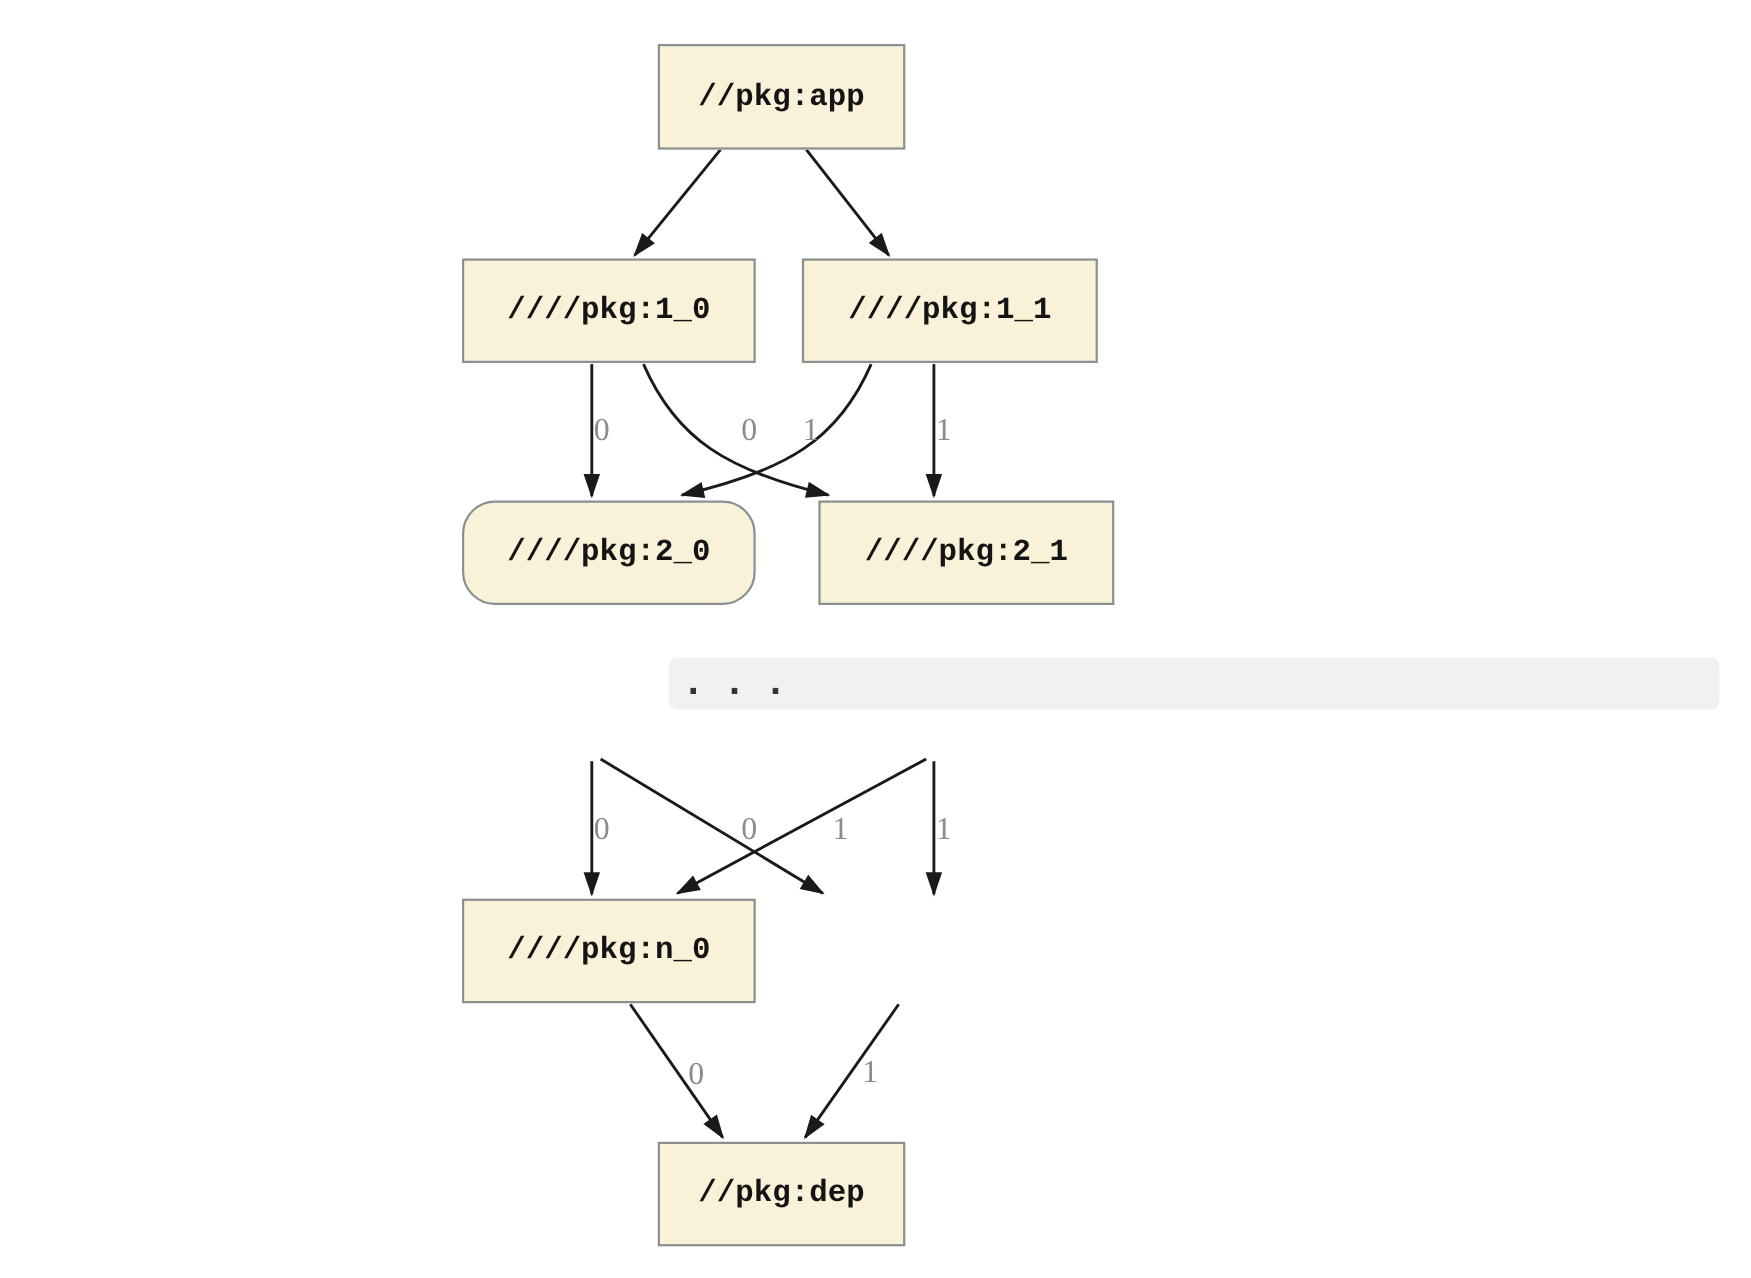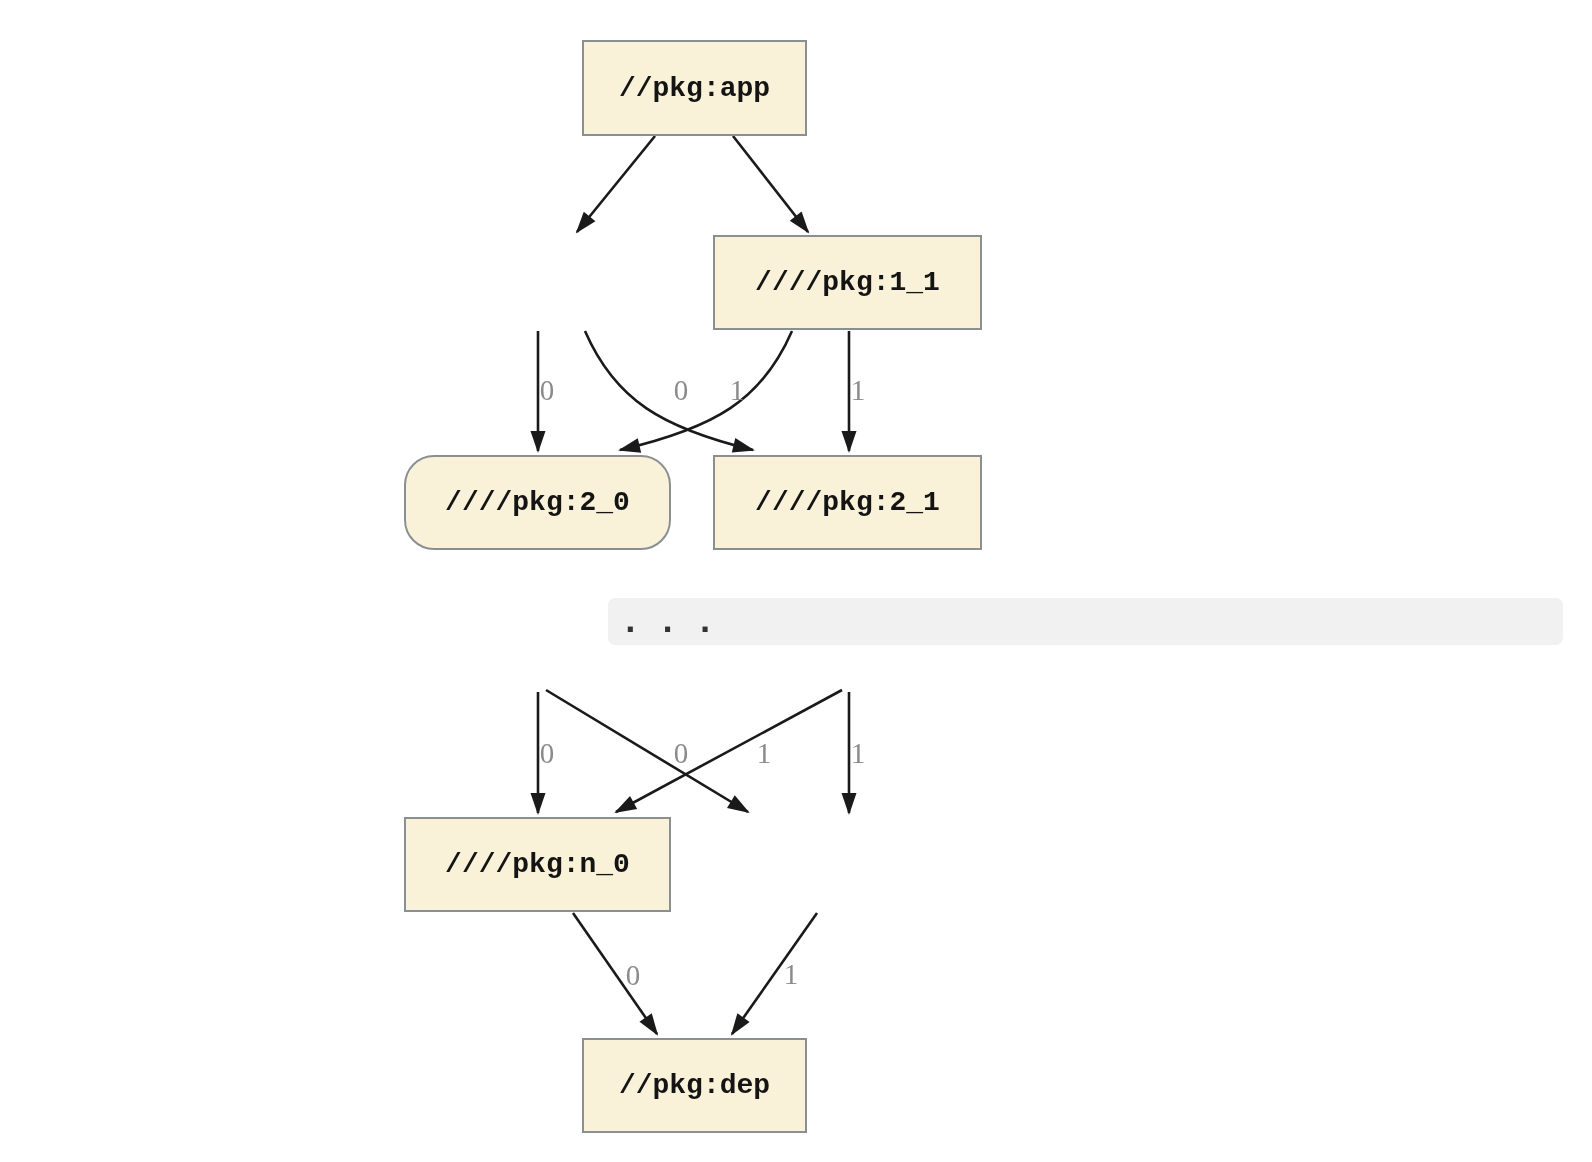--- a/index.html
+++ b/index.html
@@ -19,20 +19,21 @@
     text-anchor: middle;
   }
   .node {
     position: absolute;
     background: #FAF2D8;
     border: 2px solid #8A9091;
     box-sizing: border-box;
     display: flex;
     align-items: center;
     justify-content: center;
+    margin-left: 16px;
   }
   .node span {
     font-family: "Liberation Mono", "DejaVu Sans Mono", monospace;
     font-weight: bold;
     font-size: 28px;
     color: #141414;
     white-space: pre;
   }
   .band {
     position: absolute;
@@ -94,30 +95,33 @@
     <text class="elabel" x="858" y="763">1</text>
 
     <text class="elabel" x="633" y="985">0</text>
     <text class="elabel" x="791" y="984">1</text>
   </svg>
 
   <div class="node" style="left:582px; top:40px; width:225px; height:96px;">
     <span>//pkg:app</span>
   </div>
 
+  <div class="node" style="left:404px; top:235px; width:267px; height:95px;">
+    <span>////pkg:1_0</span>
+  </div>
 
   <div class="node" style="left:713px; top:235px; width:269px; height:95px;">
     <span>////pkg:1_1</span>
   </div>
 
   <div class="node" style="left:404px; top:455px; width:267px; height:95px;border-radius:30px;">
     <span>////pkg:2_0</span>
   </div>
 
-  <div class="node" style="left:713px; top:455px; width:269px; height:95px;">
+  <div class="node" style="left:728px; top:455px; width:269px; height:95px;">
     <span>////pkg:2_1</span>
   </div>
 
   <div class="band">
     <span>. . .</span>
   </div>
 
   <div class="node" style="left:404px; top:817px; width:267px; height:95px;">
     <span>////pkg:n_0</span>
   </div>

